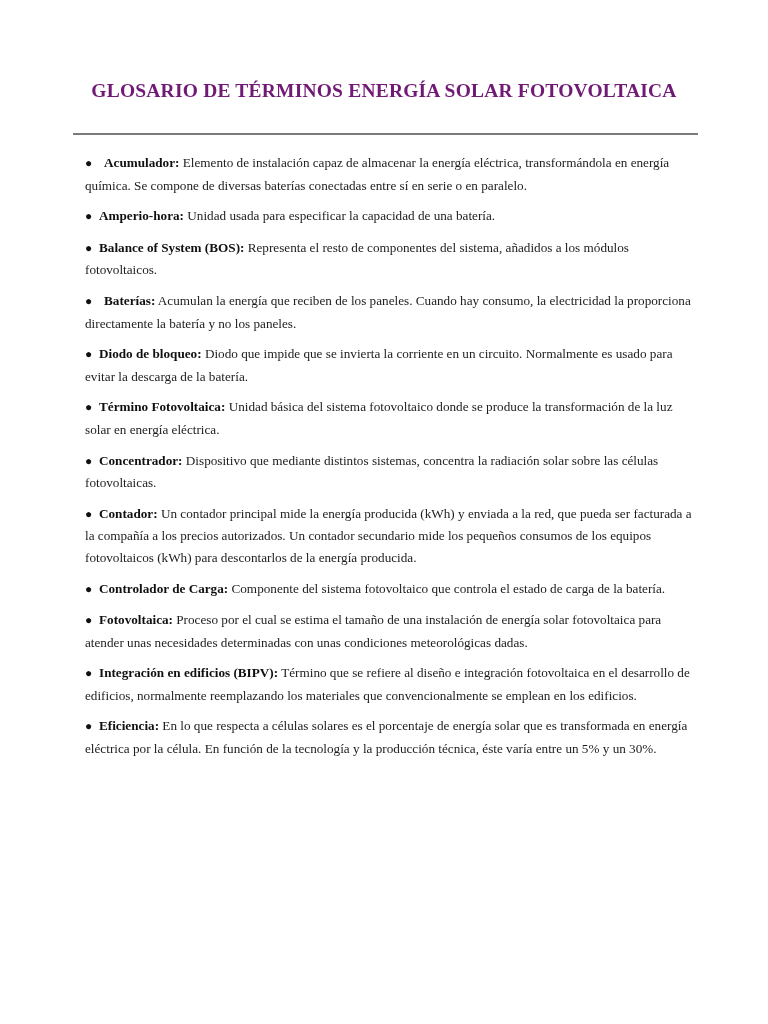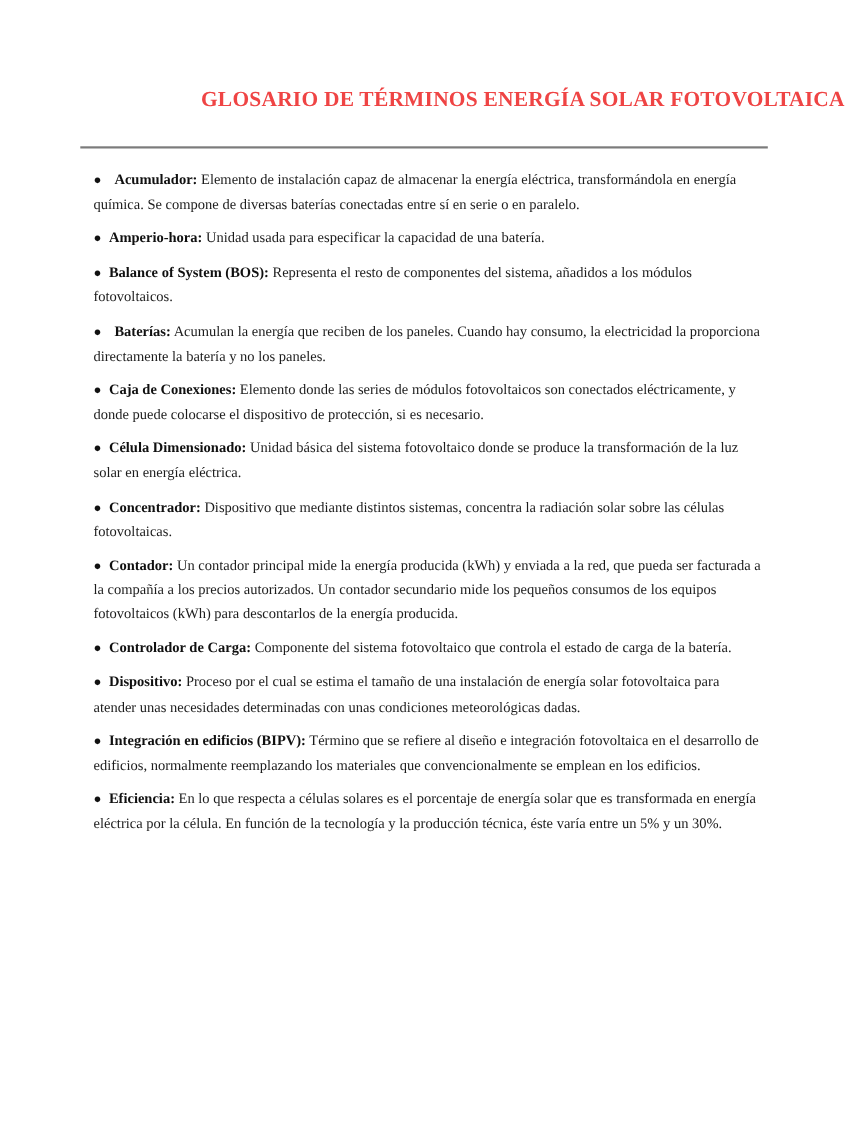--- a/index.html
+++ b/index.html
@@ -22,25 +22,25 @@
     height: 1024px;
     box-sizing: border-box;
     padding: 0;
     background: #ffffff;
   }
   .doc-title {
     position: absolute;
     left: 0;
     right: 0;
     top: 80px;
-    text-align: right;
+    text-align: center;
     font-size: 19.5px;
     font-weight: bold;
     letter-spacing: 0.2px;
-    color: #ef4444;
+    color: #701a75;
     font-family: "Liberation Serif", "DejaVu Serif", serif;
     white-space: nowrap;
   }
   .title-rule {
     position: absolute;
     left: 73px;
     width: 625px;
     top: 133px;
     height: 2px;
     background: #7b7b7b;
@@ -87,23 +87,23 @@
 
   <div class="doc-title">GLOSARIO DE TÉRMINOS ENERGÍA SOLAR FOTOVOLTAICA</div>
 
   <div class="title-rule"></div>
 
   <div class="glossary">
       <p class="entry wide-gap"><span class="bullet">●</span><span class="term">Acumulador:</span><span class="definition"> Elemento de instalación capaz de almacenar la energía eléctrica, transformándola en energía química. Se compone de diversas baterías conectadas entre sí en serie o en paralelo.</span></p>
       <p class="entry"><span class="bullet">●</span><span class="term">Amperio-hora:</span><span class="definition"> Unidad usada para especificar la capacidad de una batería.</span></p>
       <p class="entry"><span class="bullet">●</span><span class="term">Balance of System (BOS):</span><span class="definition"> Representa el resto de componentes del sistema, añadidos a los módulos fotovoltaicos.</span></p>
       <p class="entry wide-gap"><span class="bullet">●</span><span class="term">Baterías:</span><span class="definition"> Acumulan la energía que reciben de los paneles. Cuando hay consumo, la electricidad la proporciona directamente la batería y no los paneles.</span></p>
-      <p class="entry"><span class="bullet">●</span><span class="term">Caja de Conexiones:</span><span class="definition"> Elemento donde las series de módulos fotovoltaicos son conectados eléctricamente, y donde puede colocarse el dispositivo de protección, si es necesario.</span></p>
-      <p class="entry"><span class="bullet">●</span><span class="term">Célula Dimensionado:</span><span class="definition"> Unidad básica del sistema fotovoltaico donde se produce la transformación de la luz solar en energía eléctrica.</span></p>
+      <p class="entry"><span class="bullet">●</span><span class="term">Diodo de bloqueo:</span><span class="definition"> Diodo que impide que se invierta la corriente en un circuito. Normalmente es usado para evitar la descarga de la batería.</span></p>
+      <p class="entry"><span class="bullet">●</span><span class="term">Término Fotovoltaica:</span><span class="definition"> Unidad básica del sistema fotovoltaico donde se produce la transformación de la luz solar en energía eléctrica.</span></p>
       <p class="entry"><span class="bullet">●</span><span class="term">Concentrador:</span><span class="definition"> Dispositivo que mediante distintos sistemas, concentra la radiación solar sobre las células fotovoltaicas.</span></p>
       <p class="entry"><span class="bullet">●</span><span class="term">Contador:</span><span class="definition"> Un contador principal mide la energía producida (kWh) y enviada a la red, que pueda ser facturada a la compañía a los precios autorizados. Un contador secundario mide los pequeños consumos de los equipos fotovoltaicos (kWh) para descontarlos de la energía producida.</span></p>
       <p class="entry"><span class="bullet">●</span><span class="term">Controlador de Carga:</span><span class="definition"> Componente del sistema fotovoltaico que controla el estado de carga de la batería.</span></p>
-      <p class="entry"><span class="bullet">●</span><span class="term">Dispositivo:</span><span class="definition"> Proceso por el cual se estima el tamaño de una instalación de energía solar fotovoltaica para atender unas necesidades determinadas con unas condiciones meteorológicas dadas.</span></p>
+      <p class="entry"><span class="bullet">●</span><span class="term">Fotovoltaica:</span><span class="definition"> Proceso por el cual se estima el tamaño de una instalación de energía solar fotovoltaica para atender unas necesidades determinadas con unas condiciones meteorológicas dadas.</span></p>
       <p class="entry"><span class="bullet">●</span><span class="term">Integración en edificios (BIPV):</span><span class="definition"> Término que se refiere al diseño e integración fotovoltaica en el desarrollo de edificios, normalmente reemplazando los materiales que convencionalmente se emplean en los edificios.</span></p>
       <p class="entry"><span class="bullet">●</span><span class="term">Eficiencia:</span><span class="definition"> En lo que respecta a células solares es el porcentaje de energía solar que es transformada en energía eléctrica por la célula. En función de la tecnología y la producción técnica, éste varía entre un 5% y un 30%.</span></p>
     </div>
 
 </div>
 
 </body></html>

